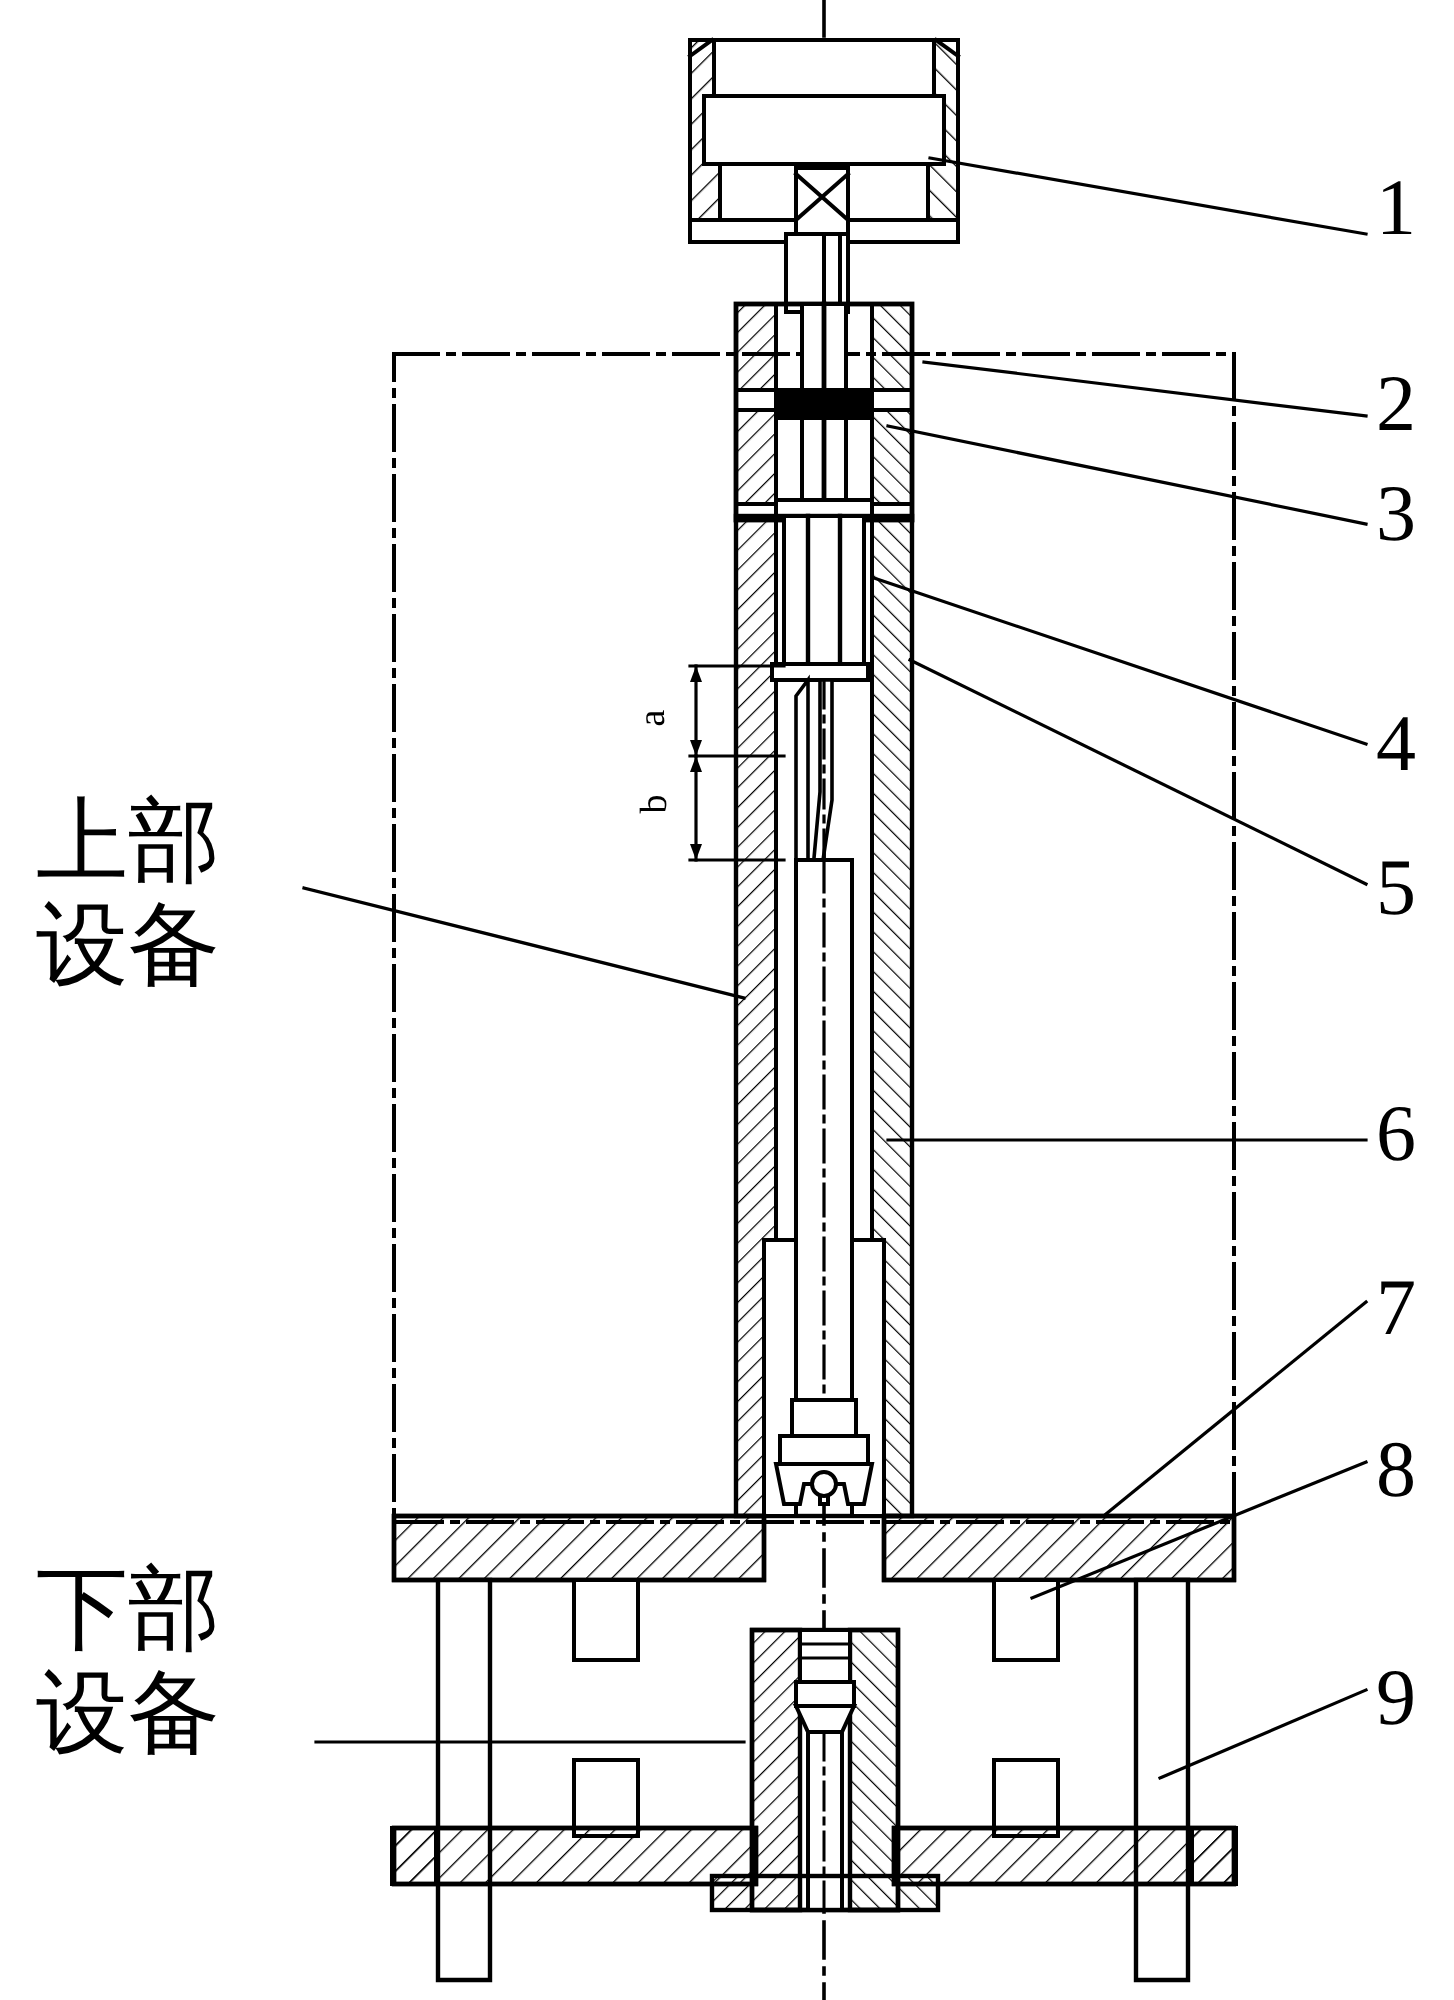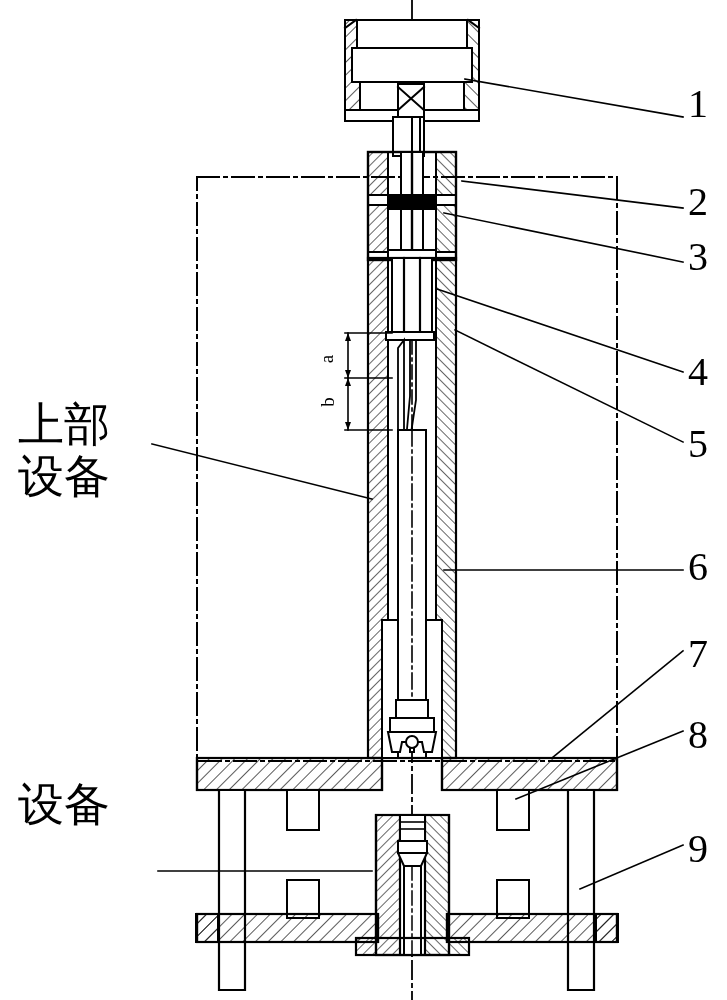--- a/index.html
+++ b/index.html
@@ -258,24 +258,25 @@
   <div class="lbl-num" style="left:688px;top:84px;">1</div>
   <div class="lbl-num" style="left:688px;top:182px;">2</div>
   <div class="lbl-num" style="left:688px;top:237px;">3</div>
   <div class="lbl-num" style="left:688px;top:352px;">4</div>
   <div class="lbl-num" style="left:688px;top:424px;">5</div>
   <div class="lbl-num" style="left:688px;top:547px;">6</div>
   <div class="lbl-num" style="left:688px;top:634px;">7</div>
   <div class="lbl-num" style="left:688px;top:715px;">8</div>
   <div class="lbl-num" style="left:688px;top:829px;">9</div>
 
-  <div class="lbl-cn" style="left:18px;top:398px;">
+  <div class="lbl-cn" style="left:18px;top:398px;font-family:Liberation Mono, monospace;">
       <div>上部</div>
       <div>设备</div>
     </div>
   <div class="lbl-cn" style="left:18px;top:778px;">
+      <div>下部</div>
       <div>设备</div>
     </div>
 
   <div class="lbl-dim" style="left:323px;top:348px;">a</div>
   <div class="lbl-dim" style="left:323px;top:391px;">b</div>
 
 </div>
 
 </body></html>

